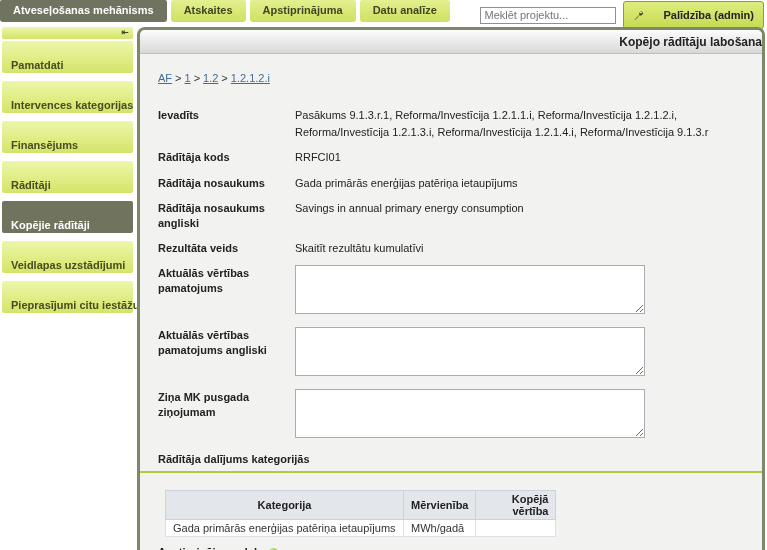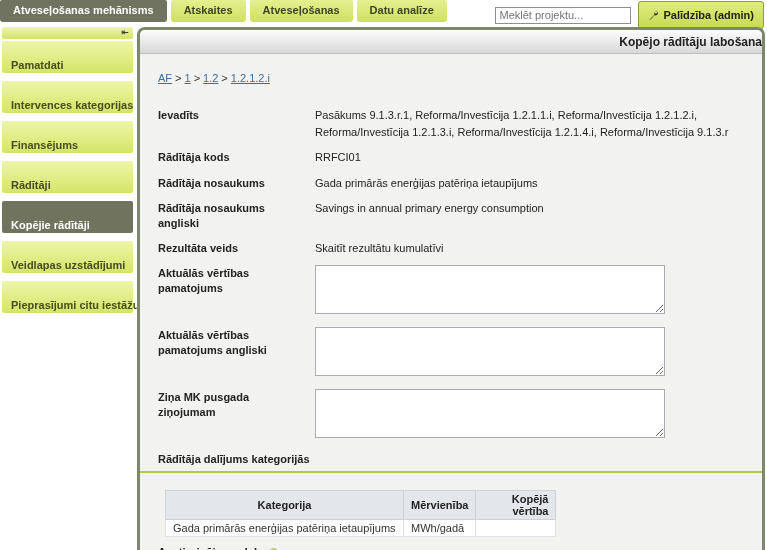--- a/index.html
+++ b/index.html
@@ -22,21 +22,21 @@
     border-radius: 2px 2px 3px 3px;
     font-weight: bold; color:#3f4423; cursor:pointer; white-space:nowrap;
   }
   .tab.active { background: #6f7360; color:#fff; }
   .topbar-right { position:absolute; top:1px; right:3px; display:flex; align-items:center; gap:7px; }
   .search {
     width:136px; height:17px; border:1px solid #8f8f8f; padding:1px 4px;
     font-family:inherit; font-size:11px; color:#333; background:#fff;
   }
   .help-btn {
-    height:28px; display:flex; align-items:center; gap:5px; padding:0 9px;
+    height:28px; display:flex; align-items:center; gap:20px; padding:0 9px;
     background: linear-gradient(#dfec7e, #c6da52);
     border:1px solid #8d9c35; border-radius:3px;
     font-family:inherit; font-size:11px; font-weight:bold; color:#222; cursor:pointer;
   }
 
   
   .sidebar { position:absolute; left:2px; top:27px; width:131px; }
   .sidebar-collapse {
     height:12px; margin-bottom:2px; border-radius:2px;
     background: linear-gradient(#eef6a9, #d4e468);
@@ -62,21 +62,21 @@
     font-weight:bold; font-size:12px; color:#222;
     background: linear-gradient(#fdfdfd, #d8d8d8);
     border-bottom:1px solid #bfbfbf; border-radius:5px 5px 0 0;
   }
   .panel-body { padding: 13px 18px 0 18px; }
 
   .breadcrumb { margin: 5px 0 23px 0; }
   .breadcrumb a { color:#3c6e9f; text-decoration:underline; cursor:pointer; }
   .breadcrumb .sep { color:#333; margin:0 3px; }
 
-  .frow { display:flex; margin-bottom:9px;gap:20px; }
+  .frow { display:flex; margin-bottom:9px; }
   .flabel { width:137px; flex-shrink:0; font-weight:bold; color:#222; line-height:1.35; padding-top:1px; }
   .fvalue { max-width:425px; line-height:1.5; color:#222; }
   .frow textarea {
     width:350px; height:49px; border:1px solid #a9adb2; background:#fff;
     font-family:inherit; font-size:11px; padding:2px 3px; resize:both;
   }
   .frow.ta { margin-bottom:13px; }
 
   .section-header { font-weight:bold; margin:15px 0 6px 0; }
   hr.green { border:none; border-top:2px solid #b2ca3c; margin:0 -18px; }
@@ -100,21 +100,21 @@
 
   .wrench-svg { display:block; }
 </style>
 </head>
 <body>
 
 <div class="topbar">
   <div class="tabs">
     <div class="tab active">Atveseļošanas mehānisms</div>
     <div class="tab">Atskaites</div>
-    <div class="tab">Atveseļošanas</div>
+    <div class="tab">Apstiprinājuma</div>
     <div class="tab">Datu analīze</div>
   </div>
   <div class="topbar-right">
     <input class="search" type="text" placeholder="Meklēt projektu..." style="">
     <button class="help-btn">
       <svg class="wrench-svg" width="11" height="11" viewBox="0 0 16 16">
         <path d="M14.2 2.2a3.6 3.6 0 0 0-4.9 4.7L2.2 14l2-0.1 0.1-1.4 1.5-0.1 0.1-1.5 1.5-0.1 0.1-1.4 1.9-1.7a3.6 3.6 0 0 0 4.8-4.7l-2.2 2.2-1.9-0.4-0.4-1.9z" fill="#3a3a3a"></path>
       </svg>
       <span>Palīdzība (admin)</span>
     </button>

